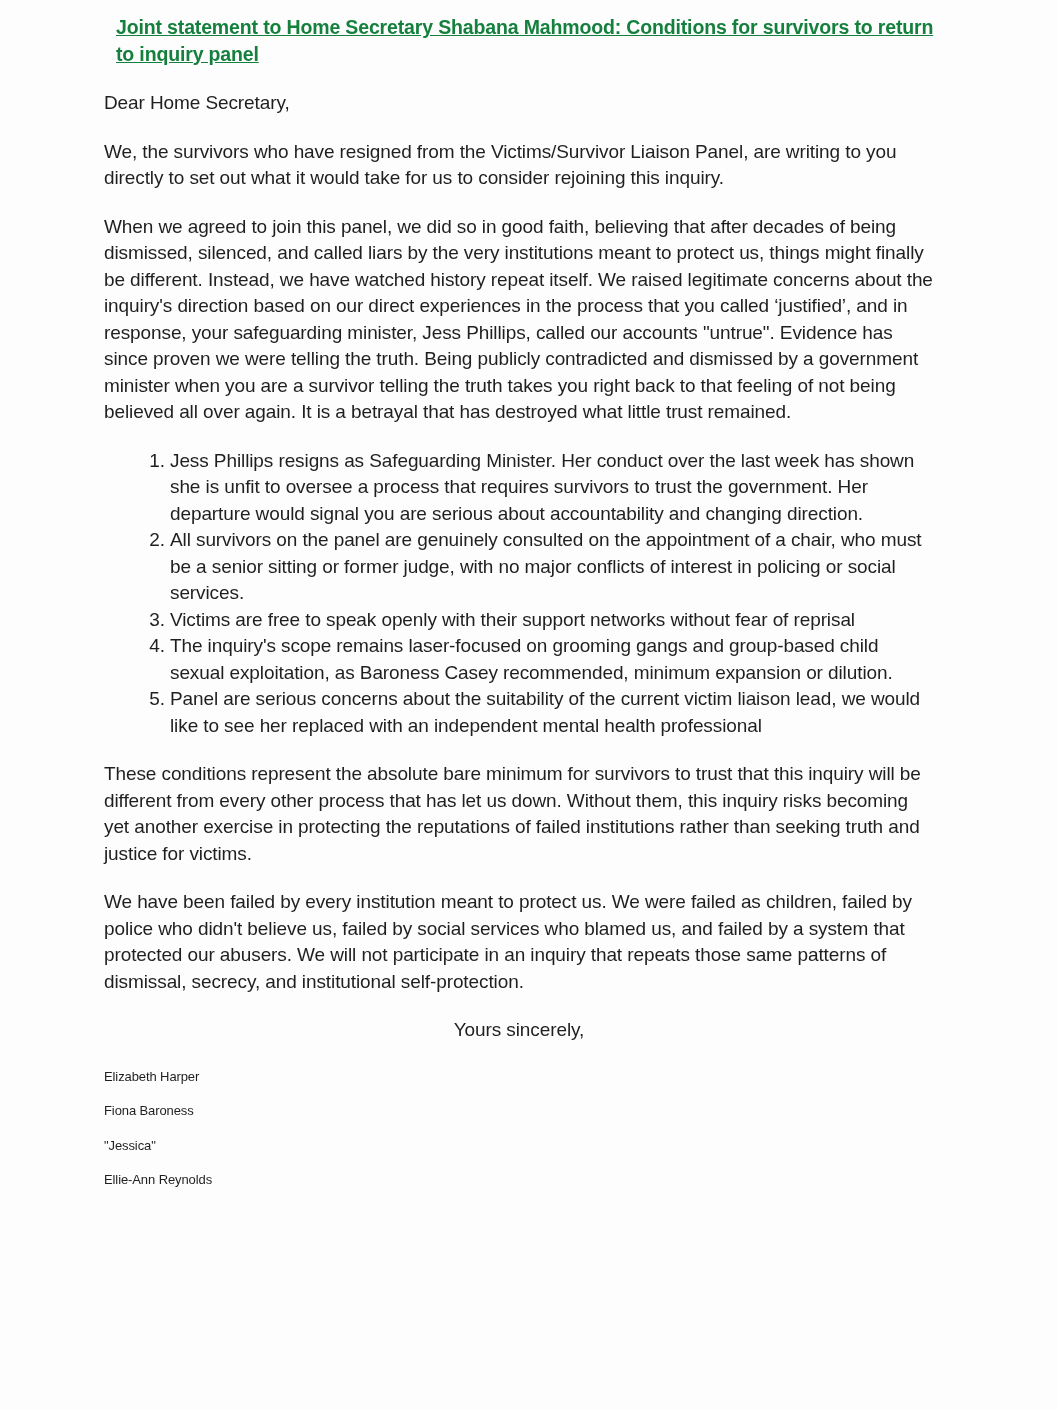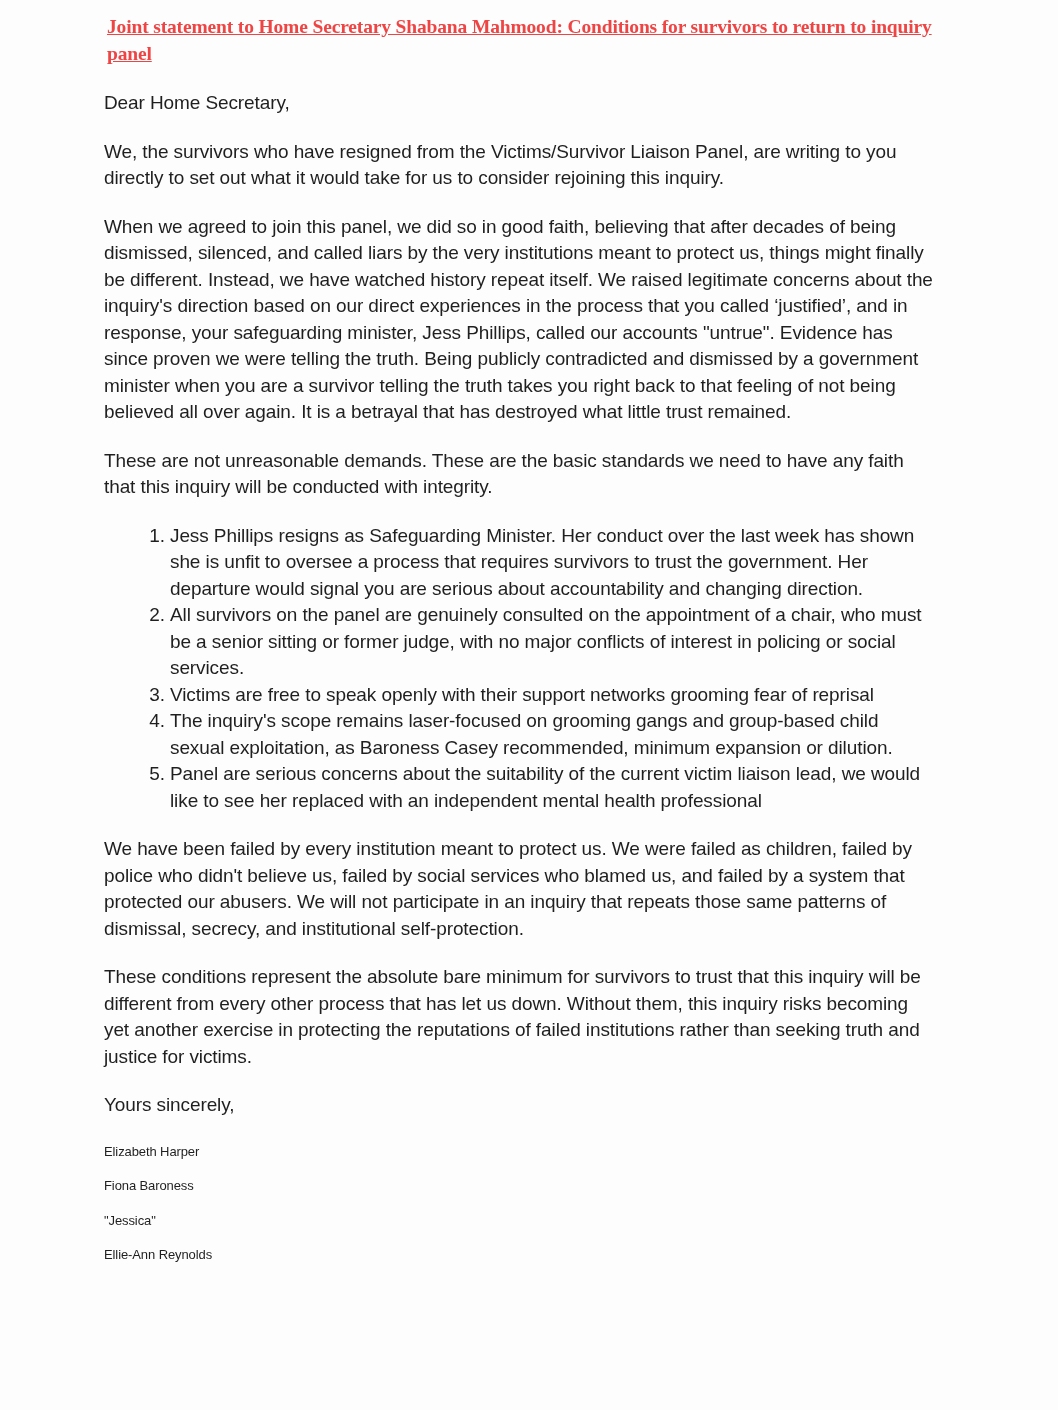--- a/index.html
+++ b/index.html
@@ -19,24 +19,23 @@
       position: absolute;
       left: 104px;
       top: 14px;
       width: 830px;
     }
     .title {
       font-weight: bold;
       text-decoration: underline;
       font-size: 19.5px;
       line-height: 26.5px;
-      margin: 0 0 23px 3px;
-      color: #ef4444;
+      margin: 0 0 23px 12px;
+      color: #15803d;
       letter-spacing: -0.15px;
-      font-family: Liberation Serif, serif;
     }
     p {
       margin: 0 0 22px 0;
       font-size: 19px;
       line-height: 26.5px;
       letter-spacing: -0.1px;
     }
     .salutation { margin-bottom: 22px; }
     ol {
       margin: 7px 0 22px 0;
@@ -44,49 +43,48 @@
       font-size: 19px;
       line-height: 26.5px;
       letter-spacing: -0.1px;
     }
     ol li {
       padding-left: 0;
     }
     ol li::marker {
       font-size: 19px;
     }
-    .closing { margin-bottom: 20px; }
+    .closing { margin-bottom: 20px; text-align: center; }
     .sig {
       margin: 0 0 8.5px 0;
       font-size: 13px;
       line-height: 26px;
     }
   </style>
 </head>
 <body>
 
 <div class="page">
   <div class="title">Joint statement to Home Secretary Shabana Mahmood: Conditions for survivors to return to inquiry panel</div>
 
   <p class="salutation">Dear Home Secretary,</p>
 
   <p>We, the survivors who have resigned from the Victims/Survivor Liaison Panel, are writing to you directly to set out what it would take for us to consider rejoining this inquiry.</p>
   <p>When we agreed to join this panel, we did so in good faith, believing that after decades of being dismissed, silenced, and called liars by the very institutions meant to protect us, things might finally be different. Instead, we have watched history repeat itself. We raised legitimate concerns about the inquiry's direction based on our direct experiences in the process that you called ‘justified’, and in response, your safeguarding minister, Jess Phillips, called our accounts "untrue". Evidence has since proven we were telling the truth. Being publicly contradicted and dismissed by a government minister when you are a survivor telling the truth takes you right back to that feeling of not being believed all over again. It is a betrayal that has destroyed what little trust remained.</p>
-  <p>These are not unreasonable demands. These are the basic standards we need to have any faith that this inquiry will be conducted with integrity.</p>
 
   <ol>
     <li>Jess Phillips resigns as Safeguarding Minister. Her conduct over the last week has shown she is unfit to oversee a process that requires survivors to trust the government. Her departure would signal you are serious about accountability and changing direction.</li>
     <li>All survivors on the panel are genuinely consulted on the appointment of a chair, who must be a senior sitting or former judge, with no major conflicts of interest in policing or social services.</li>
-    <li>Victims are free to speak openly with their support networks grooming fear of reprisal</li>
+    <li>Victims are free to speak openly with their support networks without fear of reprisal</li>
     <li>The inquiry's scope remains laser-focused on grooming gangs and group-based child sexual exploitation, as Baroness Casey recommended, minimum expansion or dilution.</li>
     <li>Panel are serious concerns about the suitability of the current victim liaison lead, we would like to see her replaced with an independent mental health professional</li>
   </ol>
 
+  <p>These conditions represent the absolute bare minimum for survivors to trust that this inquiry will be different from every other process that has let us down. Without them, this inquiry risks becoming yet another exercise in protecting the reputations of failed institutions rather than seeking truth and justice for victims.</p>
   <p>We have been failed by every institution meant to protect us. We were failed as children, failed by police who didn't believe us, failed by social services who blamed us, and failed by a system that protected our abusers. We will not participate in an inquiry that repeats those same patterns of dismissal, secrecy, and institutional self-protection.</p>
-  <p>These conditions represent the absolute bare minimum for survivors to trust that this inquiry will be different from every other process that has let us down. Without them, this inquiry risks becoming yet another exercise in protecting the reputations of failed institutions rather than seeking truth and justice for victims.</p>
 
   <p class="closing">Yours sincerely,</p>
 
   <div>
     <p class="sig">Elizabeth Harper</p>
     <p class="sig">Fiona Baroness</p>
     <p class="sig">"Jessica"</p>
     <p class="sig">Ellie-Ann Reynolds</p>
   </div>
 </div>

